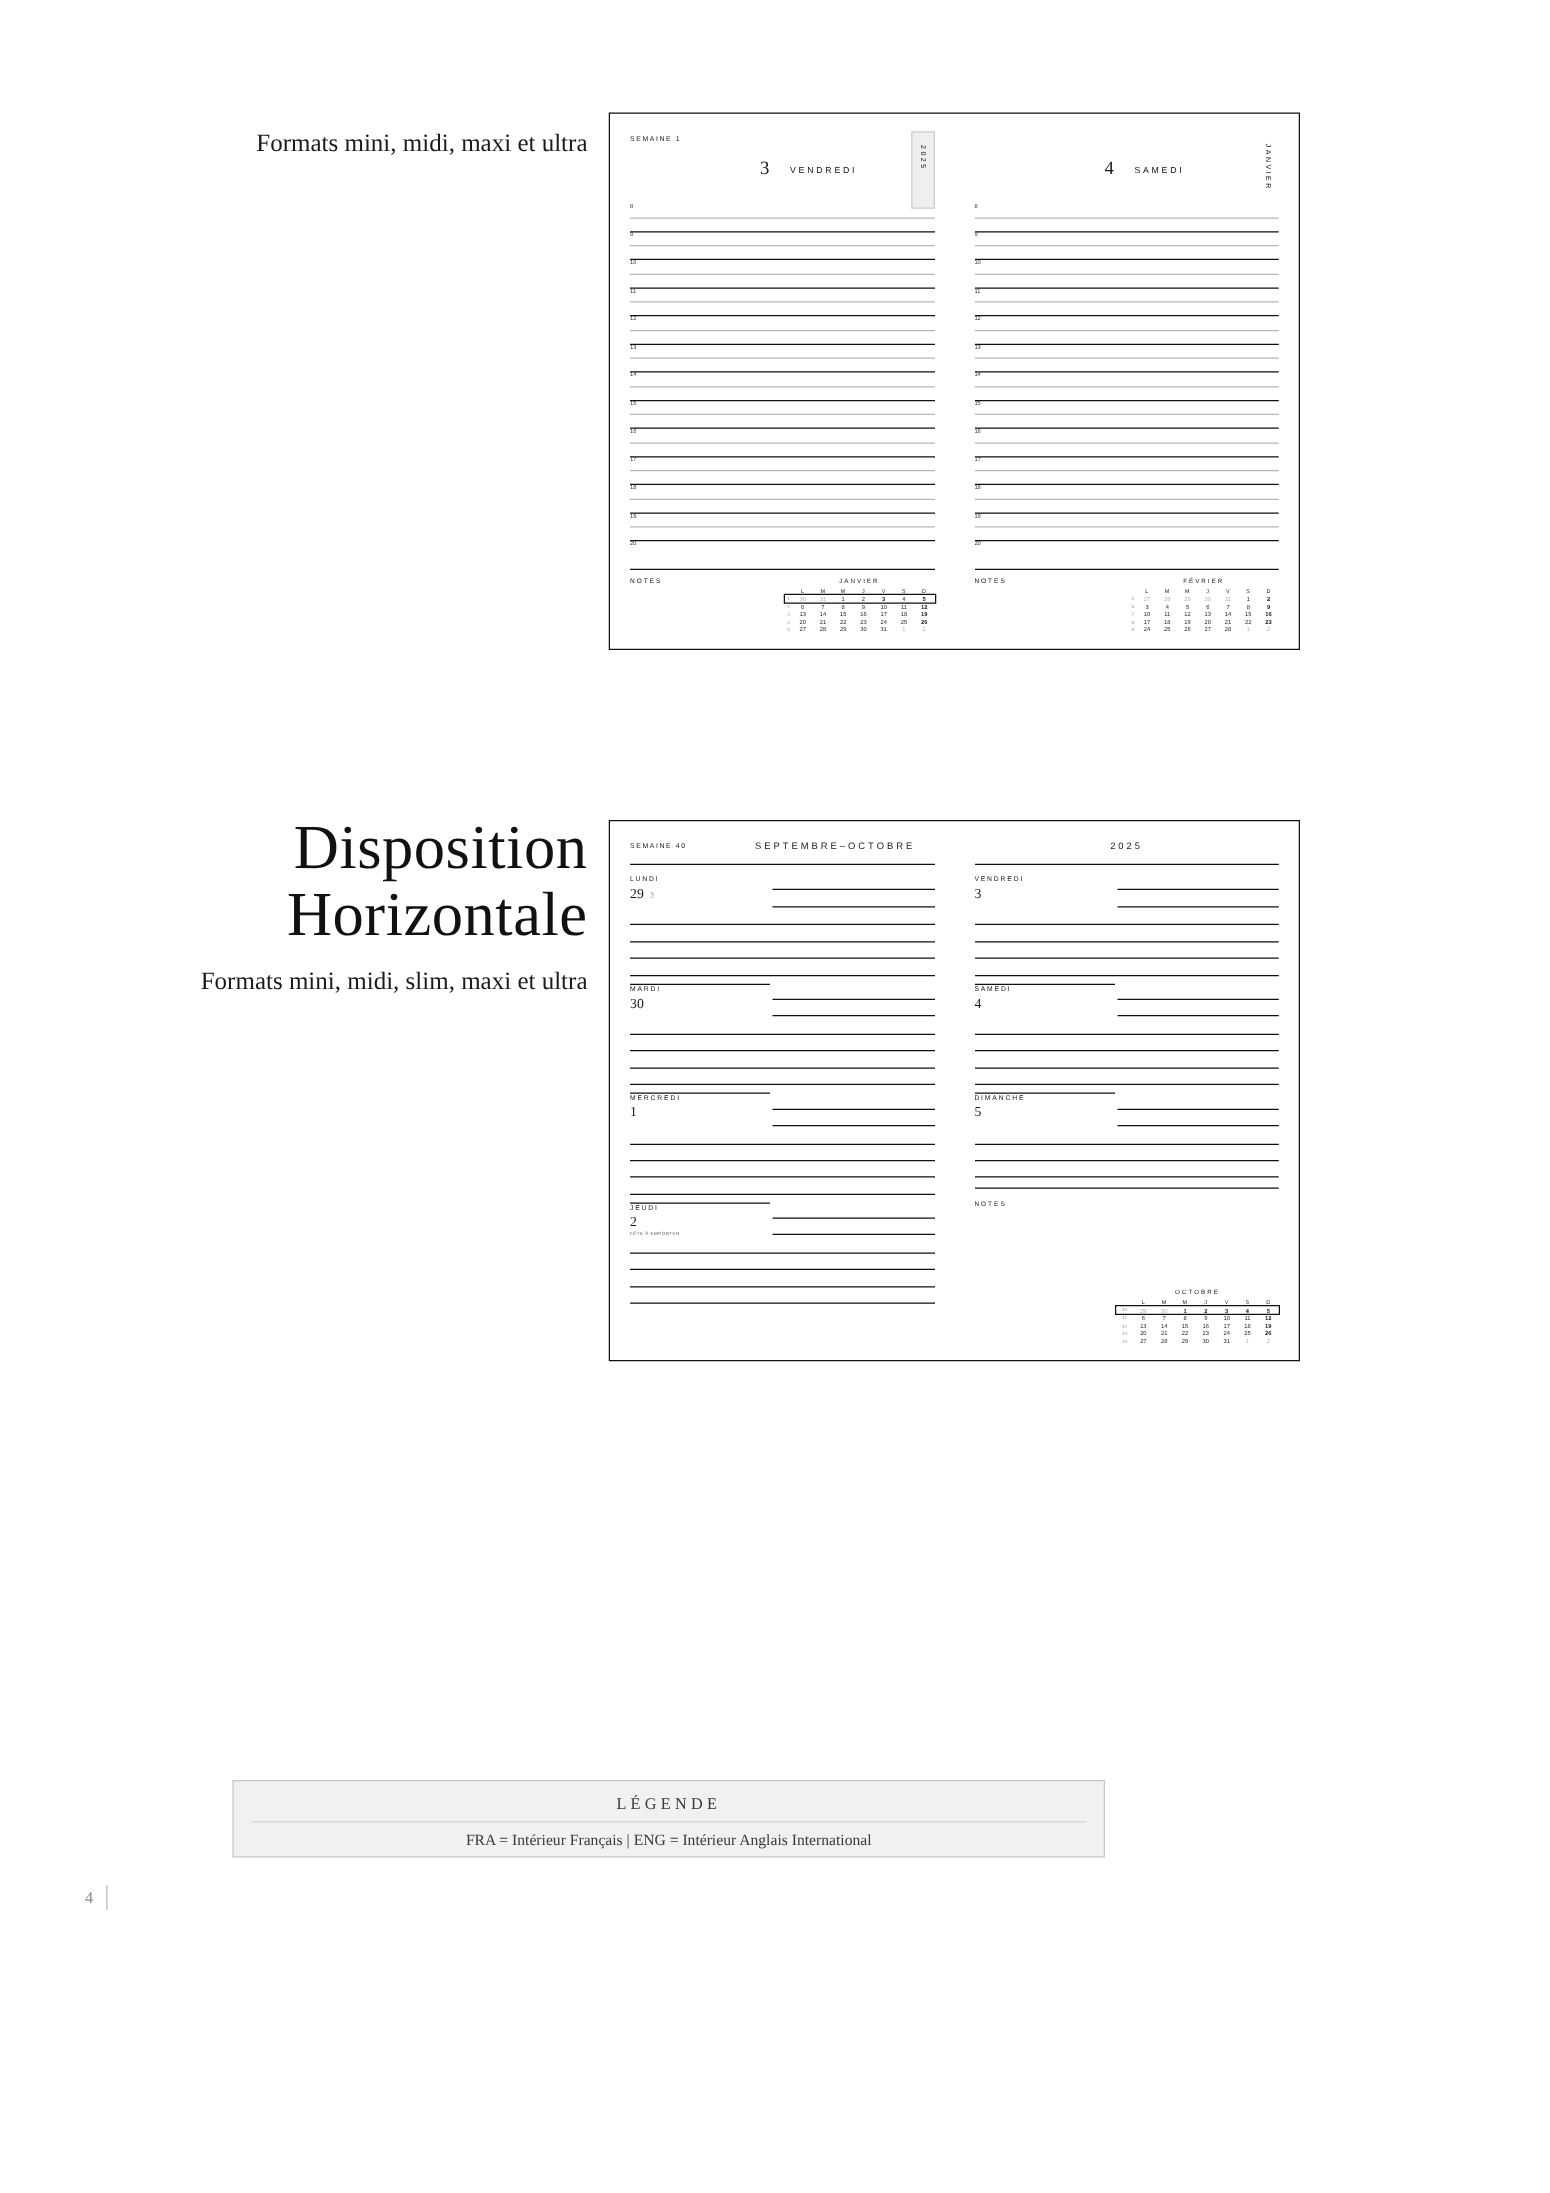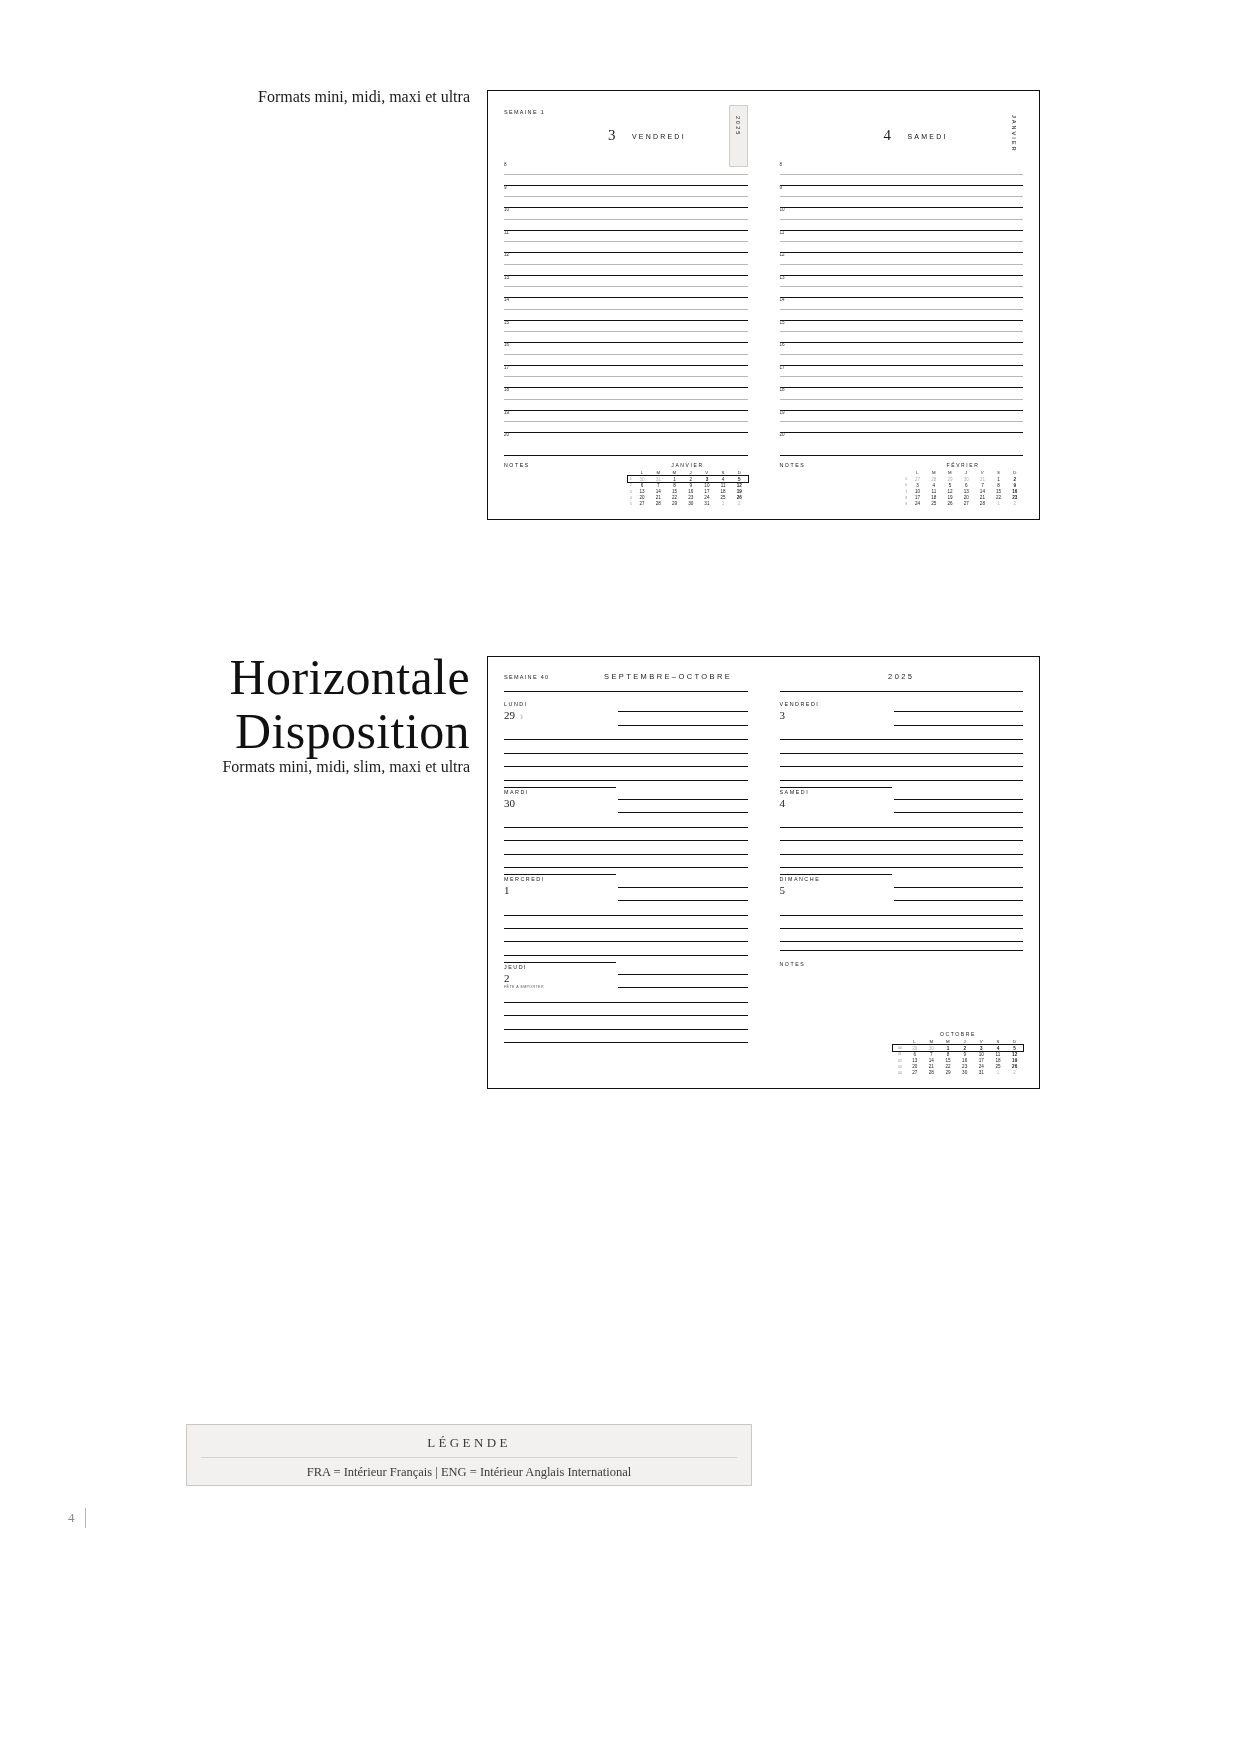--- a/index.html
+++ b/index.html
@@ -26,23 +26,23 @@
   .big-title {
     font-family: "Liberation Serif", serif;
     font-size: 50px;
     line-height: 1.08;
     letter-spacing: 0.4px;
     color: #111;
     font-weight: 400;
   }
   .sub-title {
     font-family: "Liberation Serif", serif;
-    font-size: 16px;
+    font-size: 20px;
     color: #1b1b1b;
-    margin-top: 0;
+    margin-top: 16px;
     font-weight: 400;
   }
 
   
   .spread {
     position: absolute;
     background: #fff;
     border: 1px solid #111;
     box-sizing: border-box;
     display: flex;
@@ -230,21 +230,21 @@
     font-size: 5.2px;
     letter-spacing: 1.6px;
     margin-top: 10px;
   }
 
   
   .legend {
     position: absolute;
     left: 186px;
     top: 1424px;
-    width: 566px;
+    width: 698px;
     height: 62px;
     border: 1px solid #c9c7c3;
     background: #f2f1ef;
     box-sizing: border-box;
     text-align: center;
   }
   .legend .lg-title {
     font-family: "Liberation Serif", serif;
     font-size: 13px;
     letter-spacing: 3.4px;
@@ -530,22 +530,22 @@
           <td class="dim">1</td>
           <td class="dim">2</td>
         </tr>
       </tbody>
         </table>
     </div>
   </div>
 </div>
 
 <div class="section title-block" style="left:60px; top:650px; width:410px;">
+  <div class="big-title">Disposition</div>
   <div class="big-title">Horizontale</div>
-  <div class="big-title">Disposition</div>
   <div class="sub-title">Formats mini, midi, slim, maxi et ultra</div>
 </div>
 
 <div class="spread" style="left:487px; top:656px; width:553px; height:433px;">
 
   <div class="page left">
     <div class="hz-head">
       <div class="hz-week">SEMAINE 40</div>
       <div class="hz-month">SEPTEMBRE–OCTOBRE</div>
       <div class="hz-rule"></div>

